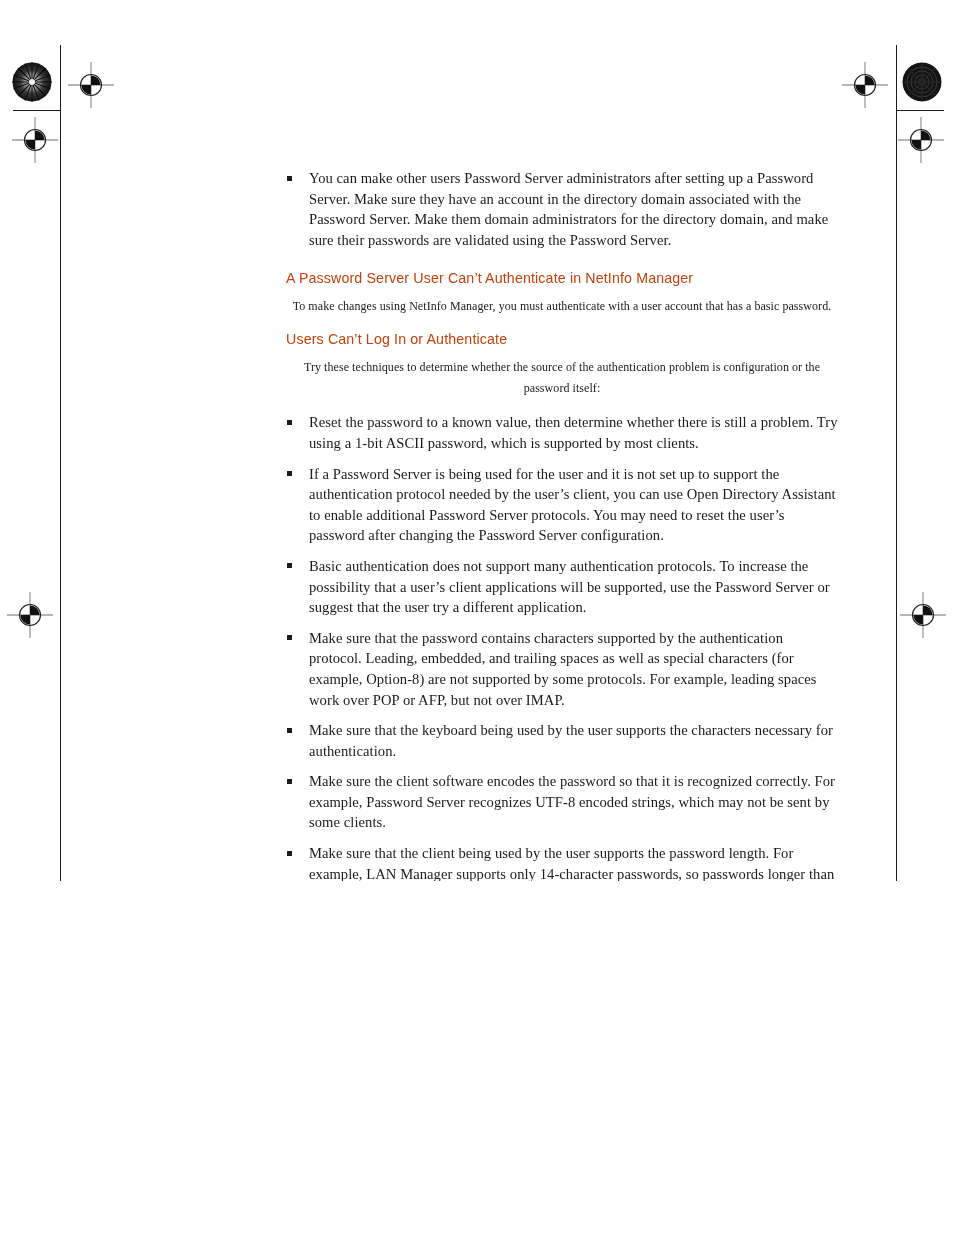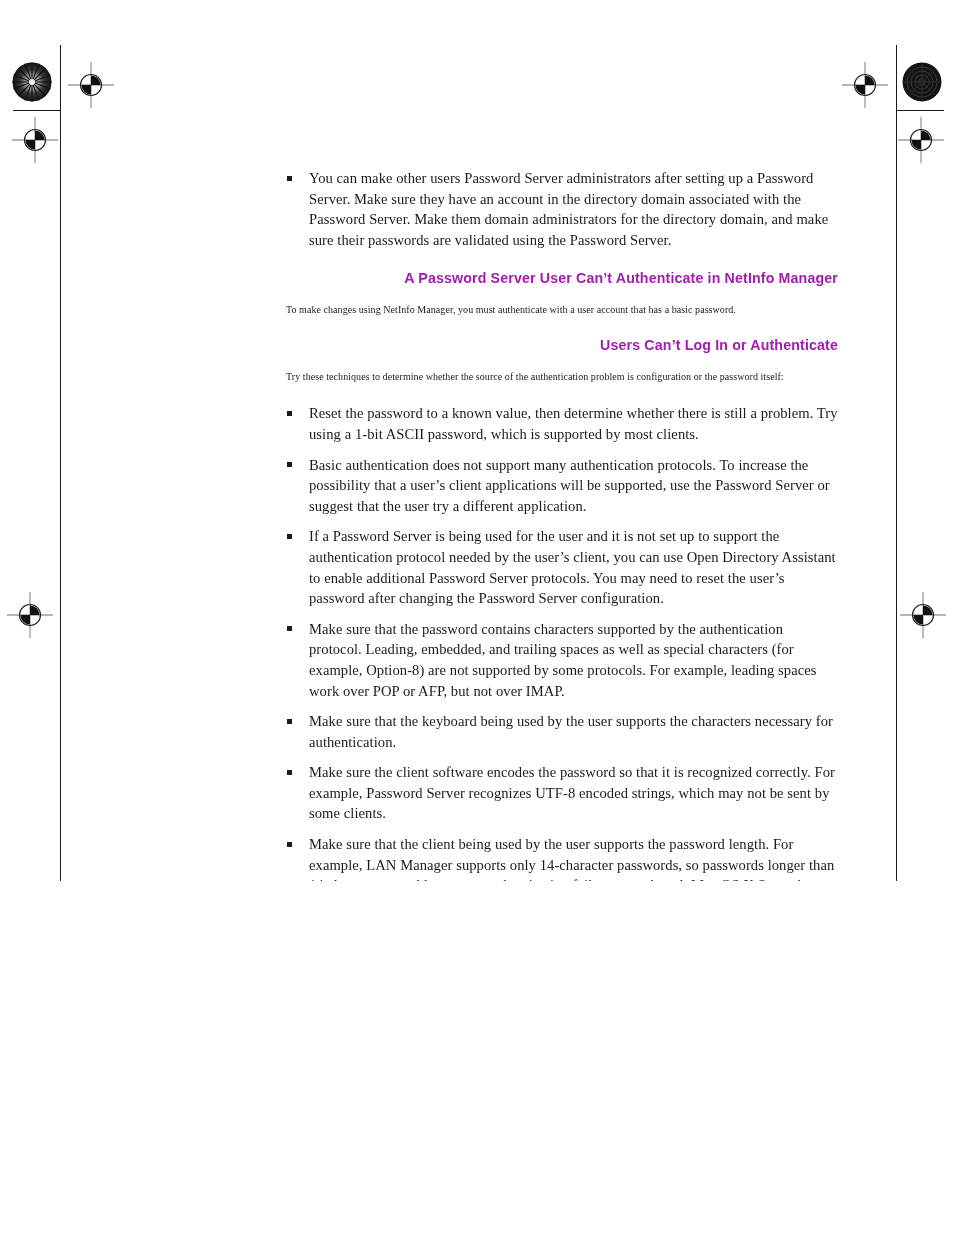--- a/index.html
+++ b/index.html
@@ -48,37 +48,36 @@
 
   
   .content {
     position: absolute;
     left: 286px;
     top: 168px;
     width: 552px;
   }
 
   .para {
-    font-size: 10px;
-    line-height: 27px;
+    font-size: 12px;
+    line-height: 21px;
     color: #1b1b1b;
     margin: 0 0 13px 0;
-    text-align: left;
+    text-align: center;
     letter-spacing: 0.06px;
   }
 
   h2.head {
     font-family: "Liberation Sans", "DejaVu Sans", sans-serif;
     font-size: 14.2px;
-    font-weight: bold;
-    color: #a21caf;
+    font-weight: normal;
+    color: #c2410c;
     letter-spacing: 0.15px;
     margin: 0 0 9px 0;
     line-height: 18px;
-    text-align: right;
   }
   .head.spaced-top { }
 
   ul.bullets {
     list-style: none;
     margin: 0 0 0 0;
     padding: 0;
   }
   ul.bullets li {
     position: relative;
@@ -359,25 +358,25 @@
     <h2 class="head spaced-top">Users Can’t Log In or Authenticate</h2>
     <p class="para">Try these techniques to determine whether the source of the authentication problem is configuration or the password itself:</p>
 
     <ul class="bullets">
       <li>
         <span class="sq"></span>
         <span>Reset the password to a known value, then determine whether there is still a problem. Try using a 1-bit ASCII password, which is supported by most clients.</span>
       </li>
       <li>
         <span class="sq"></span>
+        <span>If a Password Server is being used for the user and it is not set up to support the authentication protocol needed by the user’s client, you can use Open Directory Assistant to enable additional Password Server protocols. You may need to reset the user’s password after changing the Password Server configuration.</span>
+      </li>
+      <li>
+        <span class="sq"></span>
         <span>Basic authentication does not support many authentication protocols. To increase the possibility that a user’s client applications will be supported, use the Password Server or suggest that the user try a different application.</span>
-      </li>
-      <li>
-        <span class="sq"></span>
-        <span>If a Password Server is being used for the user and it is not set up to support the authentication protocol needed by the user’s client, you can use Open Directory Assistant to enable additional Password Server protocols. You may need to reset the user’s password after changing the Password Server configuration.</span>
       </li>
       <li>
         <span class="sq"></span>
         <span>Make sure that the password contains characters supported by the authentication protocol. Leading, embedded, and trailing spaces as well as special characters (for example, Option-8) are not supported by some protocols. For example, leading spaces work over POP or AFP, but not over IMAP.</span>
       </li>
       <li>
         <span class="sq"></span>
         <span>Make sure that the keyboard being used by the user supports the characters necessary for authentication.</span>
       </li>
       <li>

